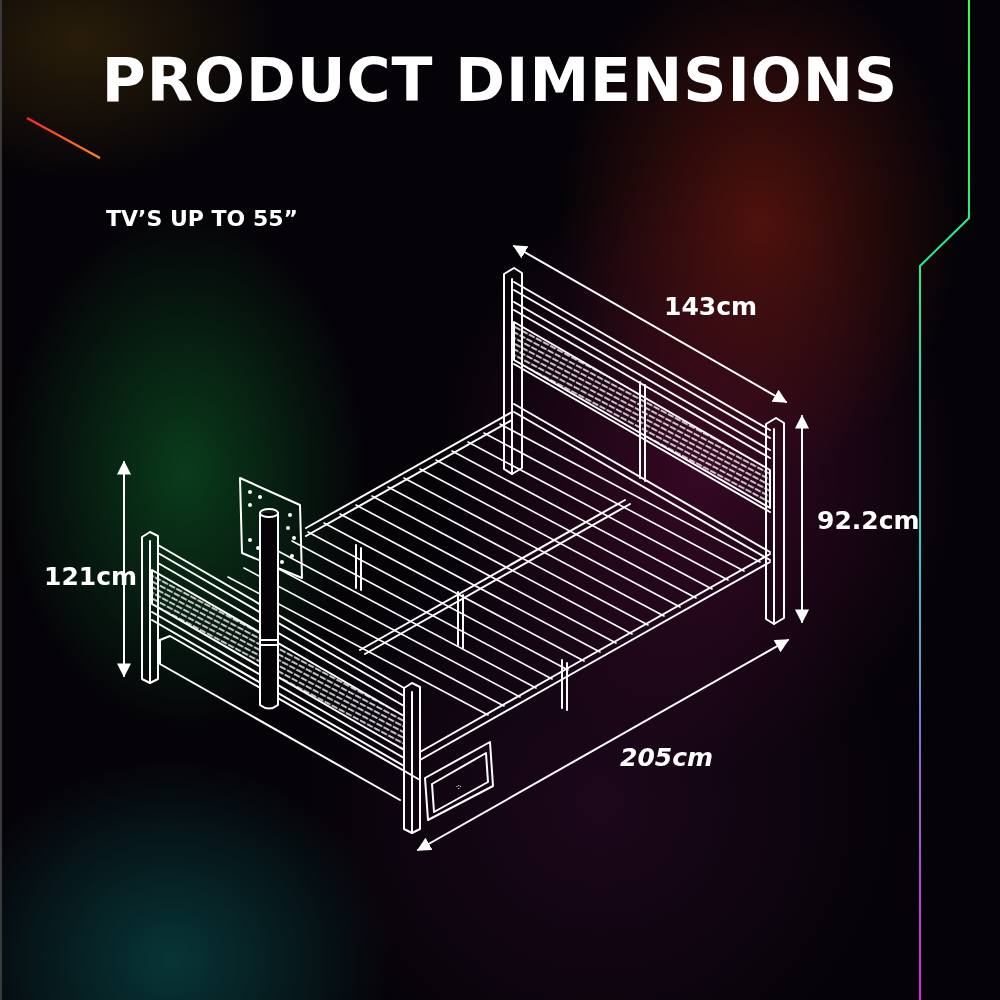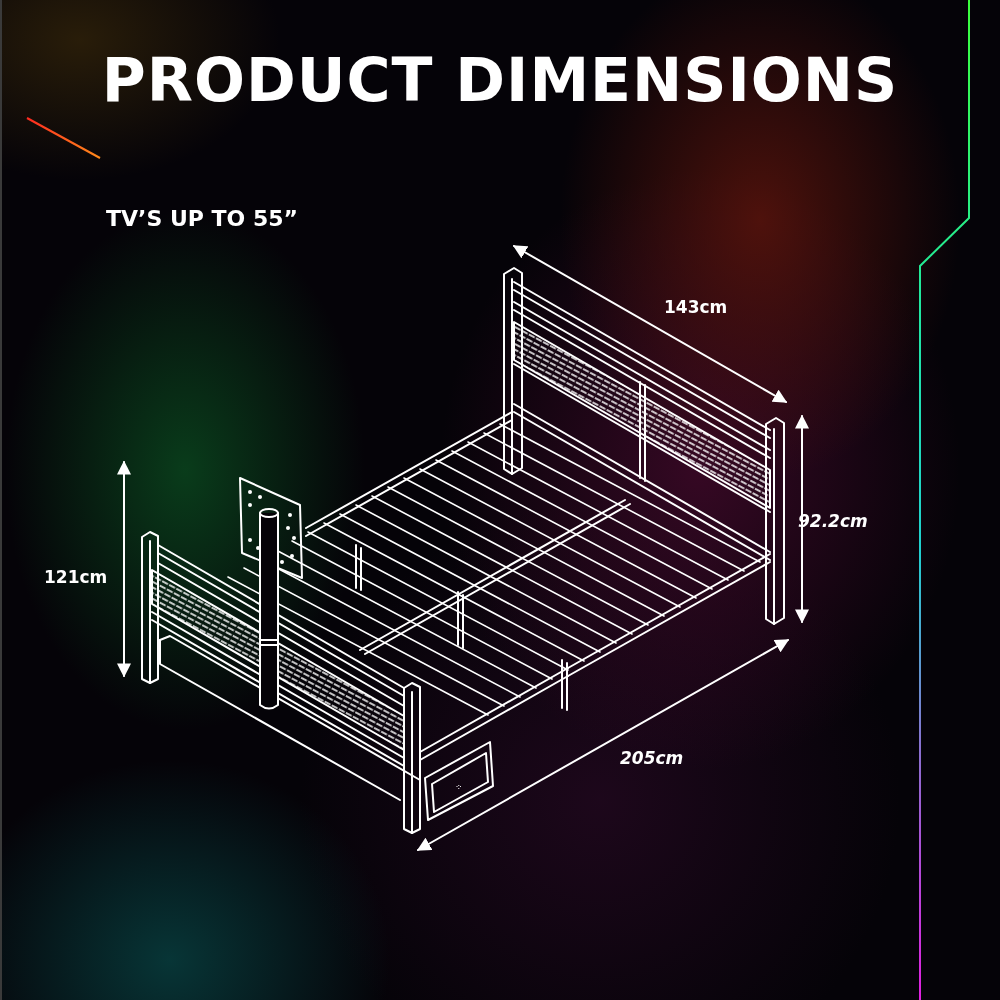--- a/index.html
+++ b/index.html
@@ -25,21 +25,21 @@
     font-size: 60px; letter-spacing: 1px; line-height: 70px;
   }
   .subtitle {
     position: absolute; left: 62px; top: 204px;
     color: #ffffff; font-family: "DejaVu Sans", sans-serif; font-weight: bold;
     font-size: 22px; line-height: 30px; margin-left: 44px;
   }
   .dim-label {
     position: absolute; color: #ffffff;
     font-family: "DejaVu Sans", sans-serif; font-weight: bold;
-    font-size: 17px; line-height: 24px; white-space: nowrap;
+    font-size: 25px; line-height: 24px; white-space: nowrap;
   }
   .drawing { position: absolute; left: 0; top: 0; width: 1000px; height: 1000px; }
 </style>
 </head>
 <body>
 
 <div class="canvas">
   <div class="left-edge"></div>
 
   <svg class="frame" viewBox="0 0 1000 1000">
@@ -197,16 +197,16 @@
 
     <g stroke-width="2">
       <line x1="514" y1="246" x2="786" y2="402" marker-start="url(#arrow)" marker-end="url(#arrow)"></line>
       <line x1="802" y1="416" x2="802" y2="622" marker-start="url(#arrow)" marker-end="url(#arrow)"></line>
       <line x1="418" y1="850" x2="788" y2="640" marker-start="url(#arrow)" marker-end="url(#arrow)"></line>
       <line x1="124" y1="462" x2="124" y2="676" marker-start="url(#arrow)" marker-end="url(#arrow)"></line>
     </g>
   </svg>
 
   <div class="dim-label" style="left:664px; top:295px;">143cm</div>
-  <div class="dim-label" style="left:798px; top:509px;font-style:italic;">92.2cm</div>
+  <div class="dim-label" style="left:817px; top:509px;">92.2cm</div>
   <div class="dim-label" style="left:620px; top:746px;font-style:italic;">205cm</div>
   <div class="dim-label" style="left:44px; top:565px;text-align:right;">121cm</div>
 </div>
 
 </body></html>

